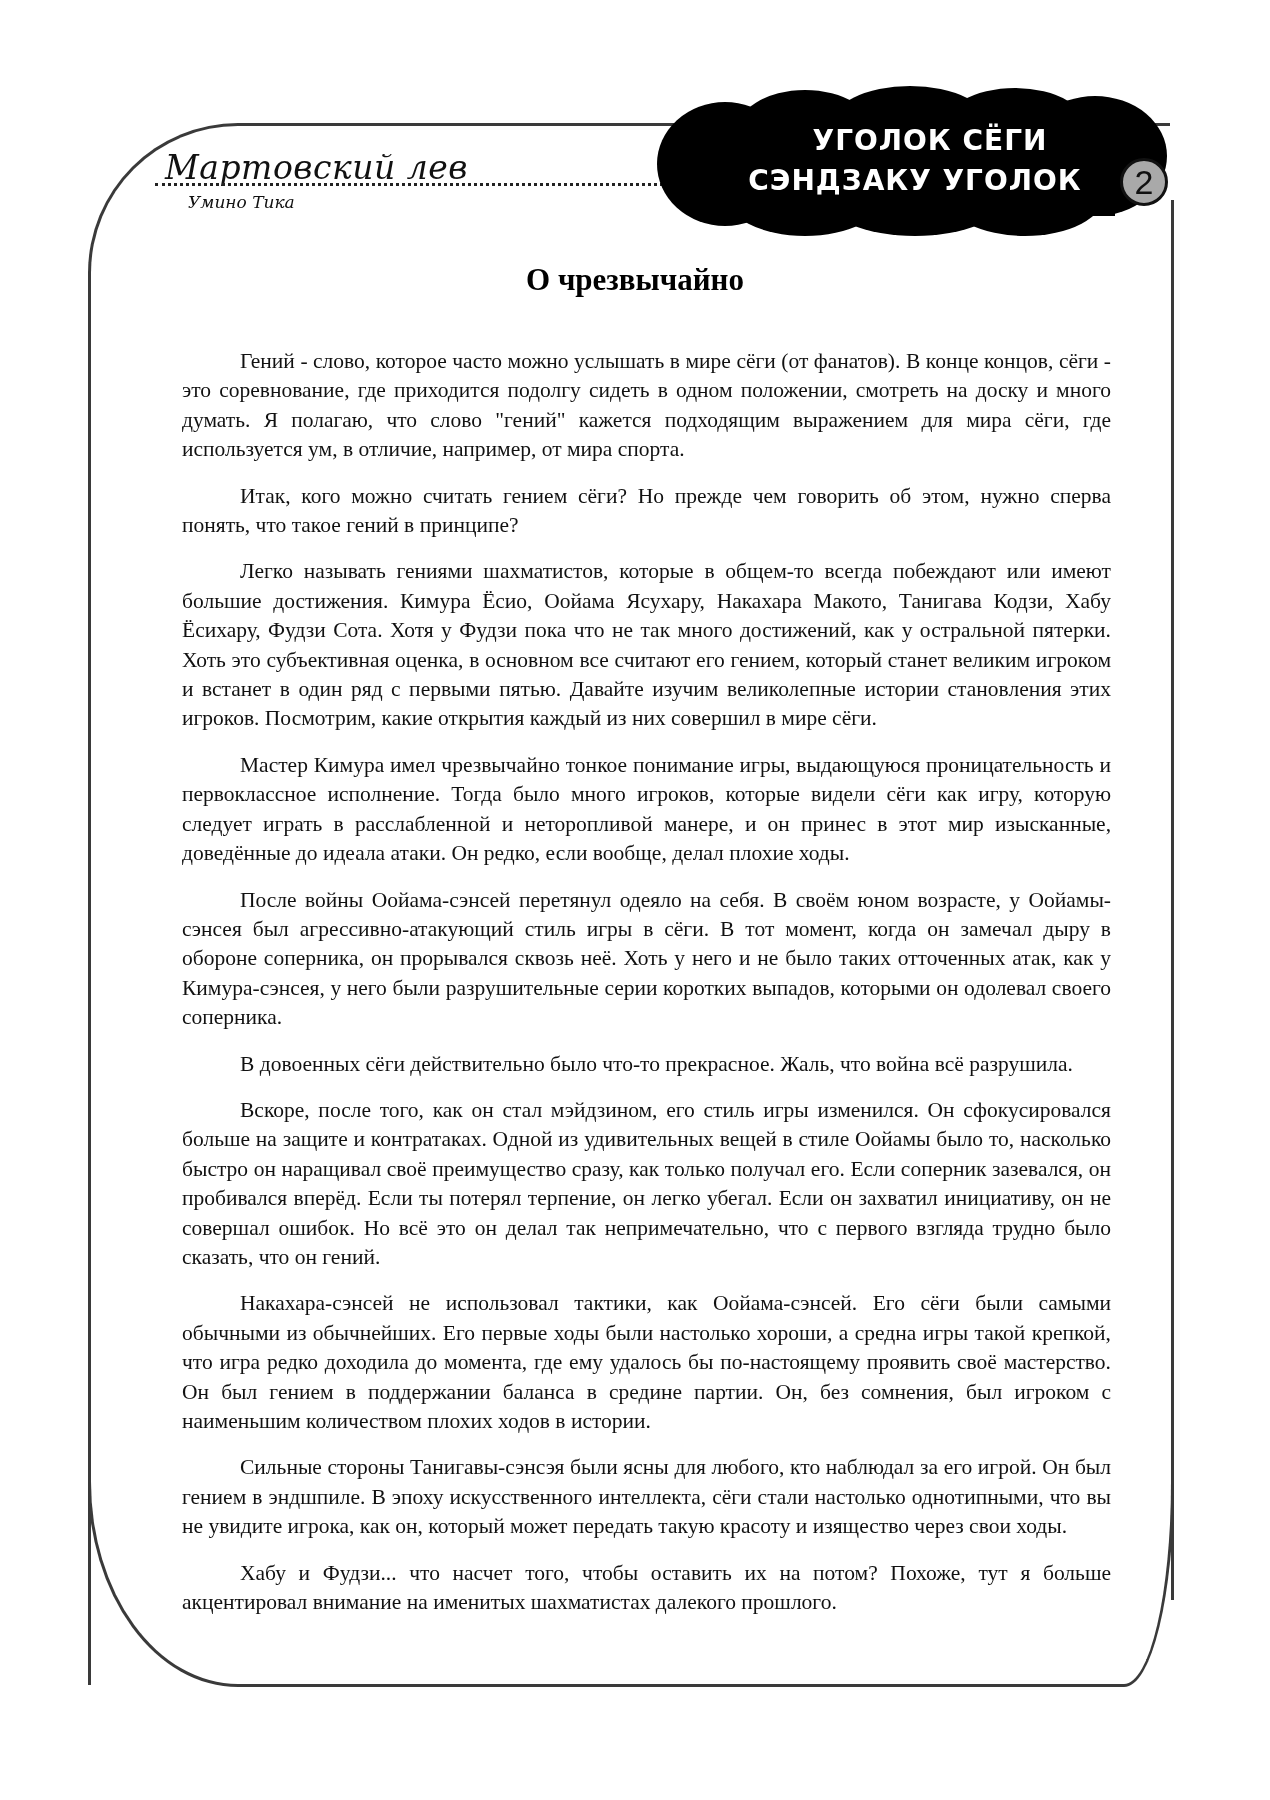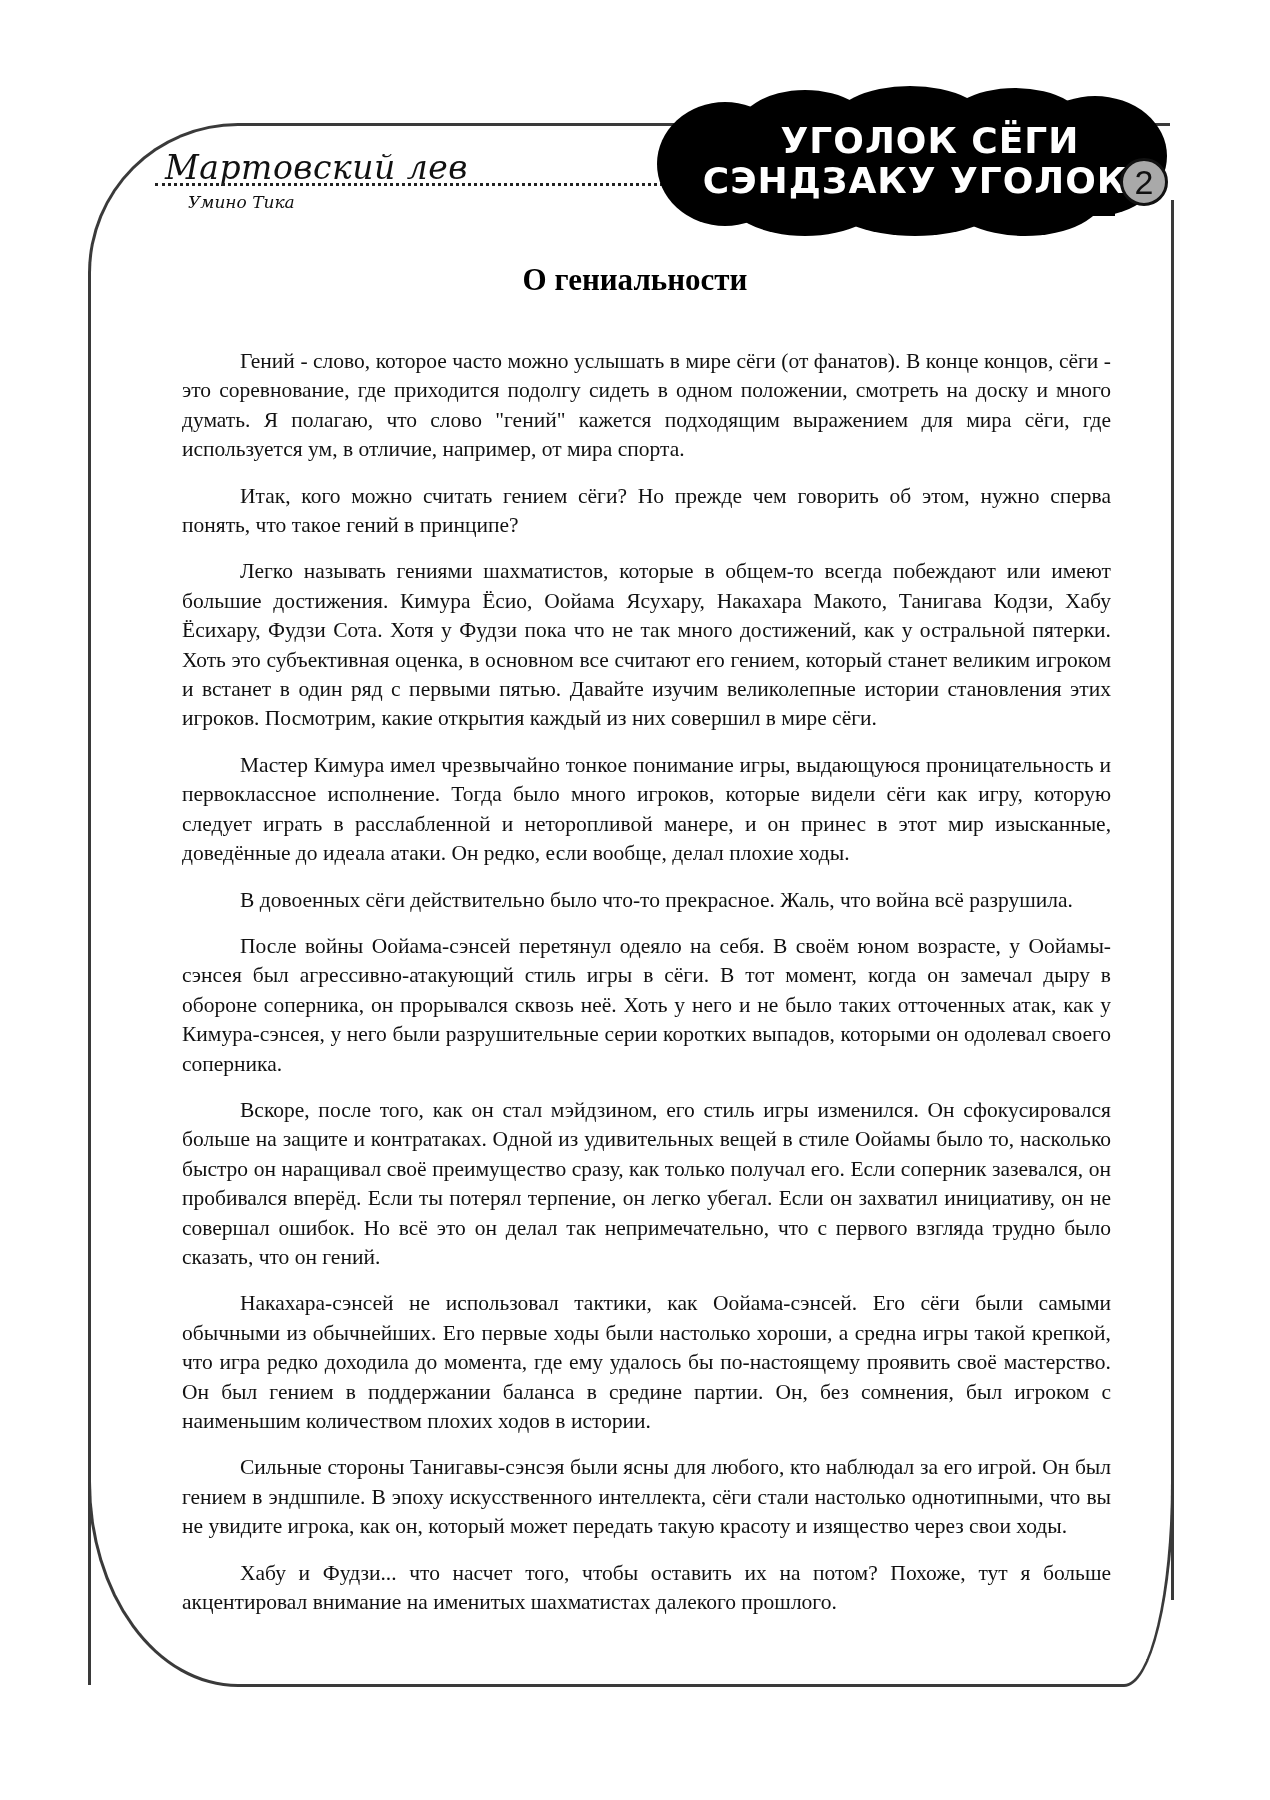--- a/index.html
+++ b/index.html
@@ -91,21 +91,21 @@
     top: 0;
     width: 520px;
     height: 150px;
     display: flex;
     flex-direction: column;
     justify-content: center;
     align-items: center;
     color: #ffffff;
     font-family: "DejaVu Sans", "Liberation Sans", sans-serif;
     font-weight: bold;
-    font-size: 36px;
+    font-size: 28px;
     line-height: 40px;
     letter-spacing: 1px;
     text-align: center;
   }
   .cloud-line1 { margin-left: 30px; }
   .cloud-line2 { margin-left: 0; }
   .badge {
     position: absolute;
     left: 1120px;
     top: 158px;
@@ -176,26 +176,26 @@
       <rect x="60" y="40" width="400" height="90"></rect>
     </g>
   </svg>
   <div class="cloud-text">
     <span class="cloud-line1">УГОЛОК СЁГИ</span>
     <span class="cloud-line2">СЭНДЗАКУ УГОЛОК</span>
   </div>
 </div>
 <div class="badge">2</div>
 
-<h1 class="article-title" style="margin:0;">О гениальности</h1>
+<h1 class="article-title" style="margin:0;">О чрезвычайно</h1>
 
 <div class="article-body">
   <p>Гений - слово, которое часто можно услышать в мире сёги (от фанатов). В конце концов, сёги - это соревнование, где приходится подолгу сидеть в одном положении, смотреть на доску и много думать. Я полагаю, что слово "гений" кажется подходящим выражением для мира сёги, где используется ум, в отличие, например, от мира спорта.</p>
   <p>Итак, кого можно считать гением сёги? Но прежде чем говорить об этом, нужно сперва понять, что такое гений в принципе?</p>
   <p>Легко называть гениями шахматистов, которые в общем-то всегда побеждают или имеют большие достижения. Кимура Ёсио, Оойама Ясухару, Накахара Макото, Танигава Кодзи, Хабу Ёсихару, Фудзи Сота. Хотя у Фудзи пока что не так много достижений, как у остральной пятерки. Хоть это субъективная оценка, в основном все считают его гением, который станет великим игроком и встанет в один ряд с первыми пятью. Давайте изучим великолепные истории становления этих игроков. Посмотрим, какие открытия каждый из них совершил в мире сёги.</p>
   <p>Мастер Кимура имел чрезвычайно тонкое понимание игры, выдающуюся проницательность и первоклассное исполнение. Тогда было много игроков, которые видели сёги как игру, которую следует играть в расслабленной и неторопливой манере, и он принес в этот мир изысканные, доведённые до идеала атаки. Он редко, если вообще, делал плохие ходы.</p>
+  <p>После войны Оойама-сэнсей перетянул одеяло на себя. В своём юном возрасте, у Оойамы-сэнсея был агрессивно-атакующий стиль игры в сёги. В тот момент, когда он замечал дыру в обороне соперника, он прорывался сквозь неё. Хоть у него и не было таких отточенных атак, как у Кимура-сэнсея, у него были разрушительные серии коротких выпадов, которыми он одолевал своего соперника.</p>
   <p>В довоенных сёги действительно было что-то прекрасное. Жаль, что война всё разрушила.</p>
-  <p>После войны Оойама-сэнсей перетянул одеяло на себя. В своём юном возрасте, у Оойамы-сэнсея был агрессивно-атакующий стиль игры в сёги. В тот момент, когда он замечал дыру в обороне соперника, он прорывался сквозь неё. Хоть у него и не было таких отточенных атак, как у Кимура-сэнсея, у него были разрушительные серии коротких выпадов, которыми он одолевал своего соперника.</p>
   <p>Вскоре, после того, как он стал мэйдзином, его стиль игры изменился. Он сфокусировался больше на защите и контратаках. Одной из удивительных вещей в стиле Оойамы было то, насколько быстро он наращивал своё преимущество сразу, как только получал его. Если соперник зазевался, он пробивался вперёд. Если ты потерял терпение, он легко убегал. Если он захватил инициативу, он не совершал ошибок. Но всё это он делал так непримечательно, что с первого взгляда трудно было сказать, что он гений.</p>
   <p>Накахара-сэнсей не использовал тактики, как Оойама-сэнсей. Его сёги были самыми обычными из обычнейших. Его первые ходы были настолько хороши, а средна игры такой крепкой, что игра редко доходила до момента, где ему удалось бы по-настоящему проявить своё мастерство. Он был гением в поддержании баланса в средине партии. Он, без сомнения, был игроком с наименьшим количеством плохих ходов в истории.</p>
   <p>Сильные стороны Танигавы-сэнсэя были ясны для любого, кто наблюдал за его игрой. Он был гением в эндшпиле. В эпоху искусственного интеллекта, сёги стали настолько однотипными, что вы не увидите игрока, как он, который может передать такую красоту и изящество через свои ходы.</p>
   <p>Хабу и Фудзи... что насчет того, чтобы оставить их на потом? Похоже, тут я больше акцентировал внимание на именитых шахматистах далекого прошлого.</p>
 </div>
 
 </body></html>

